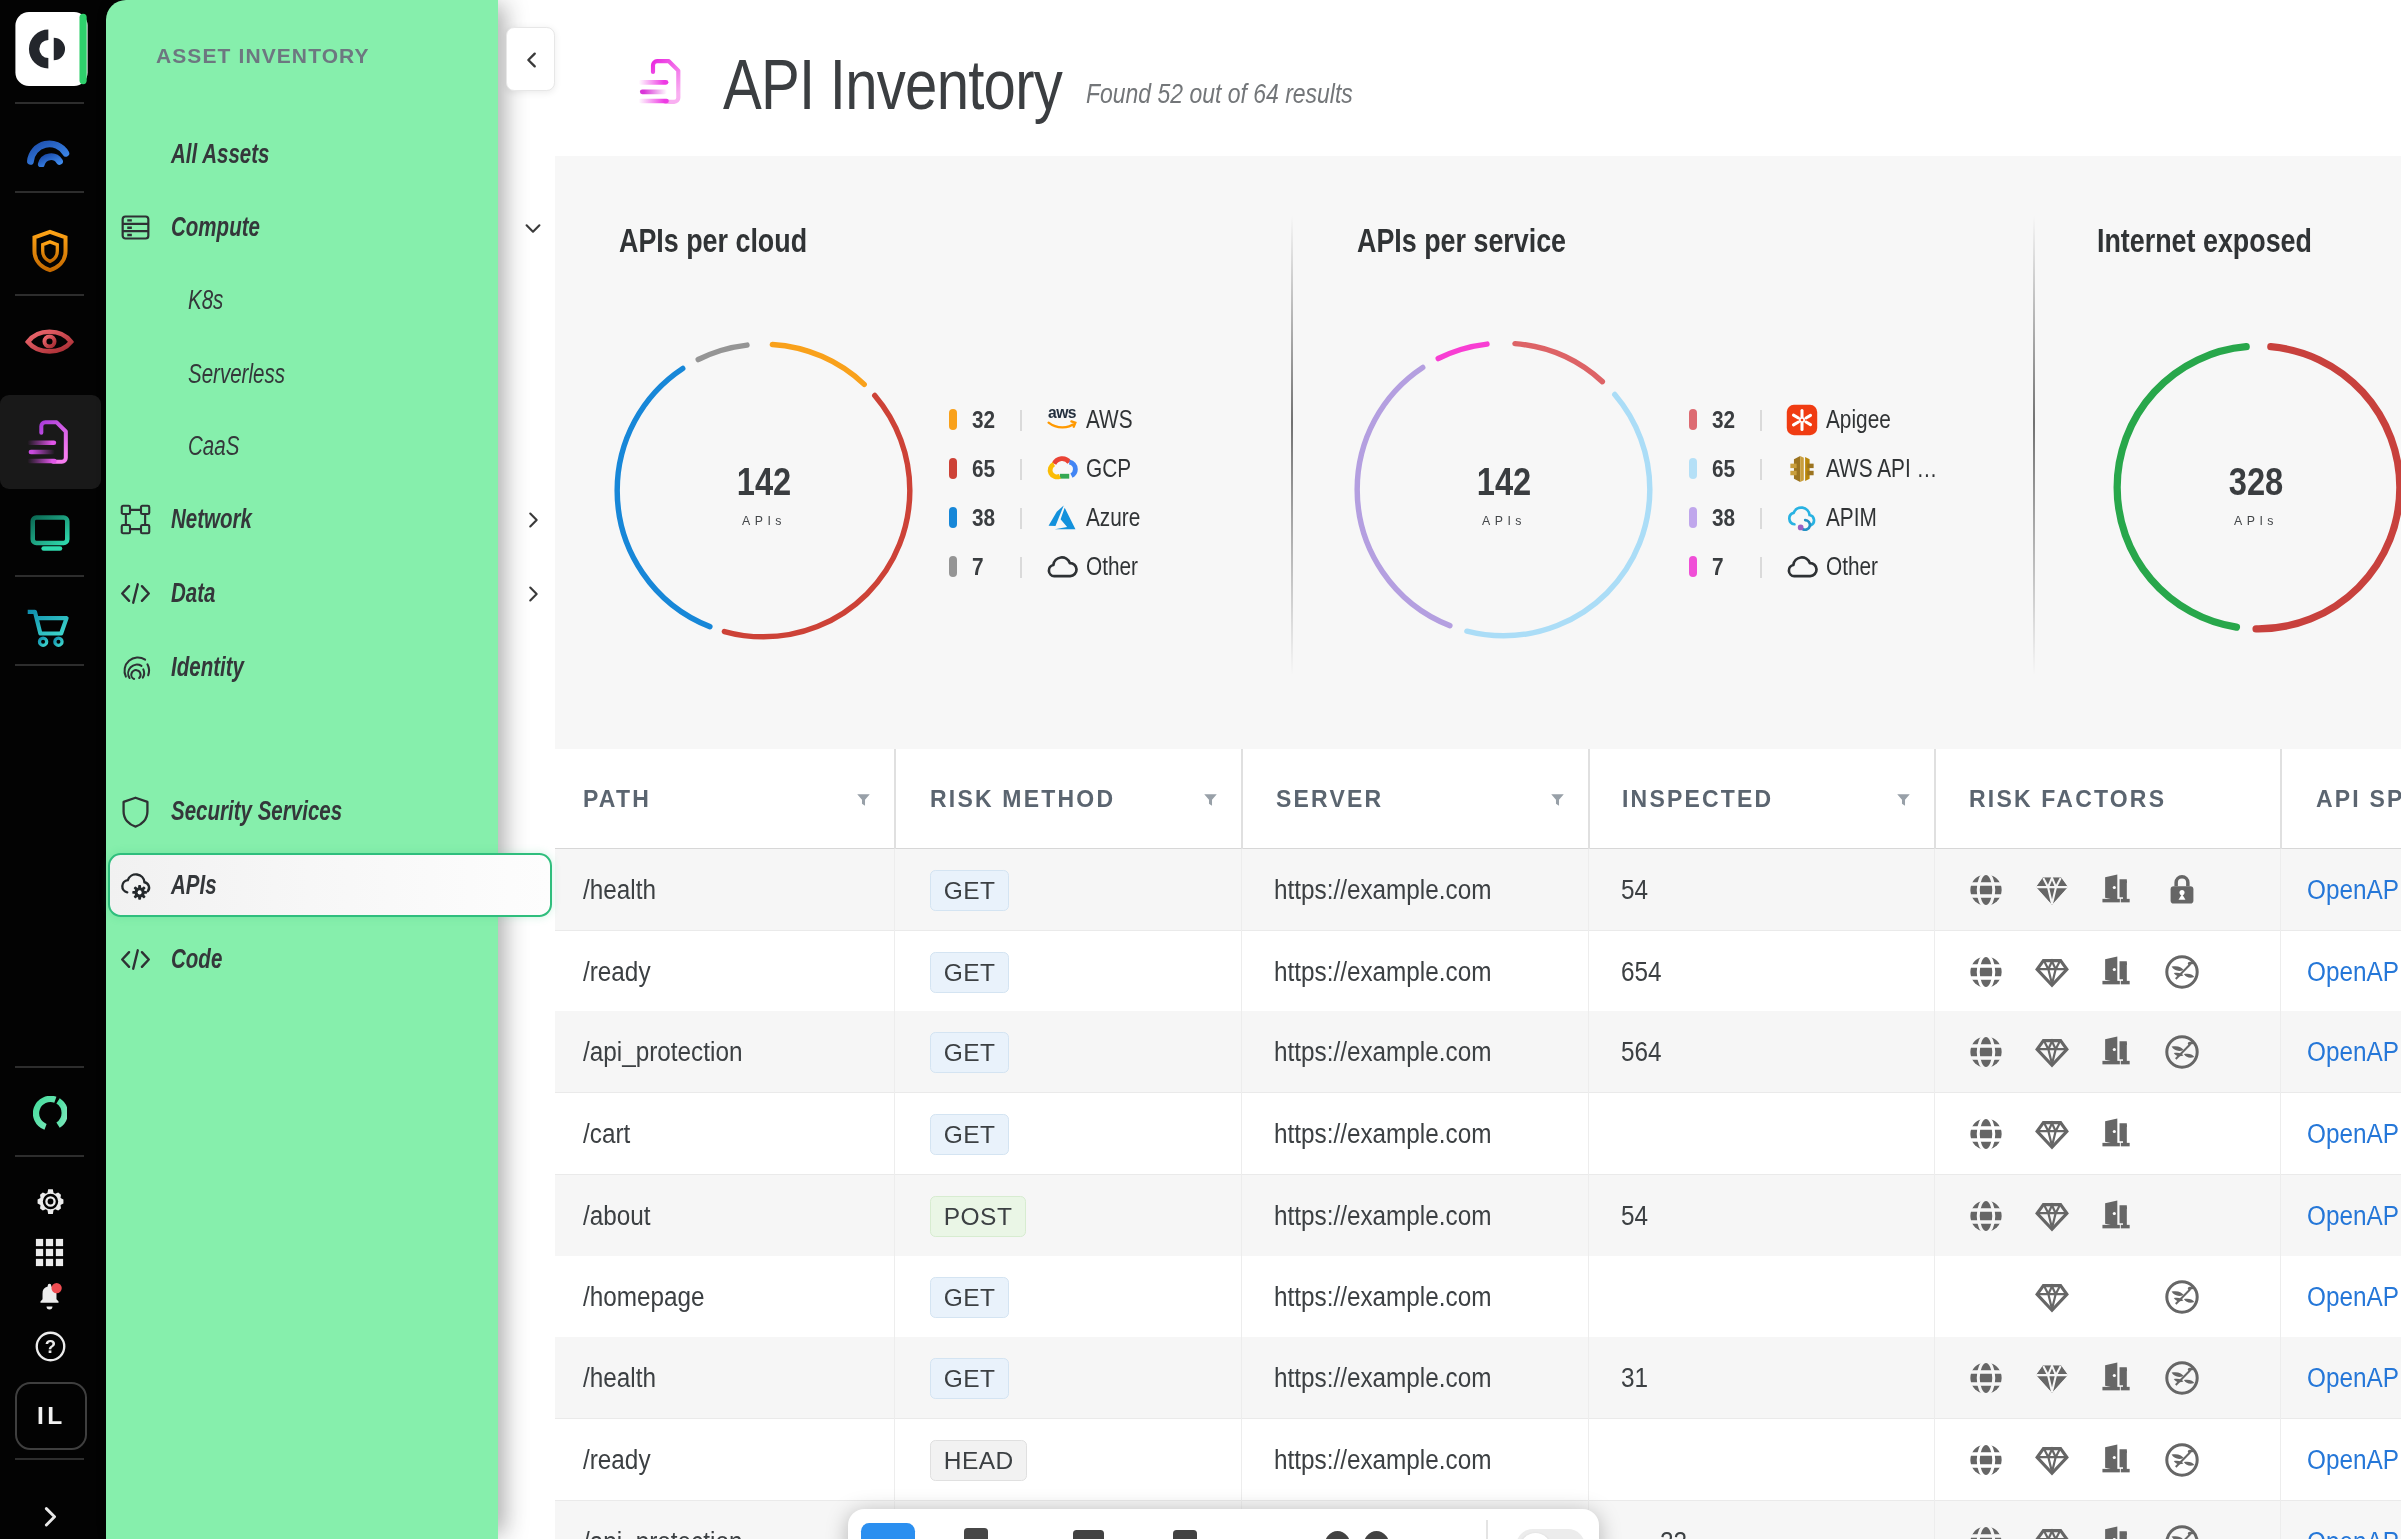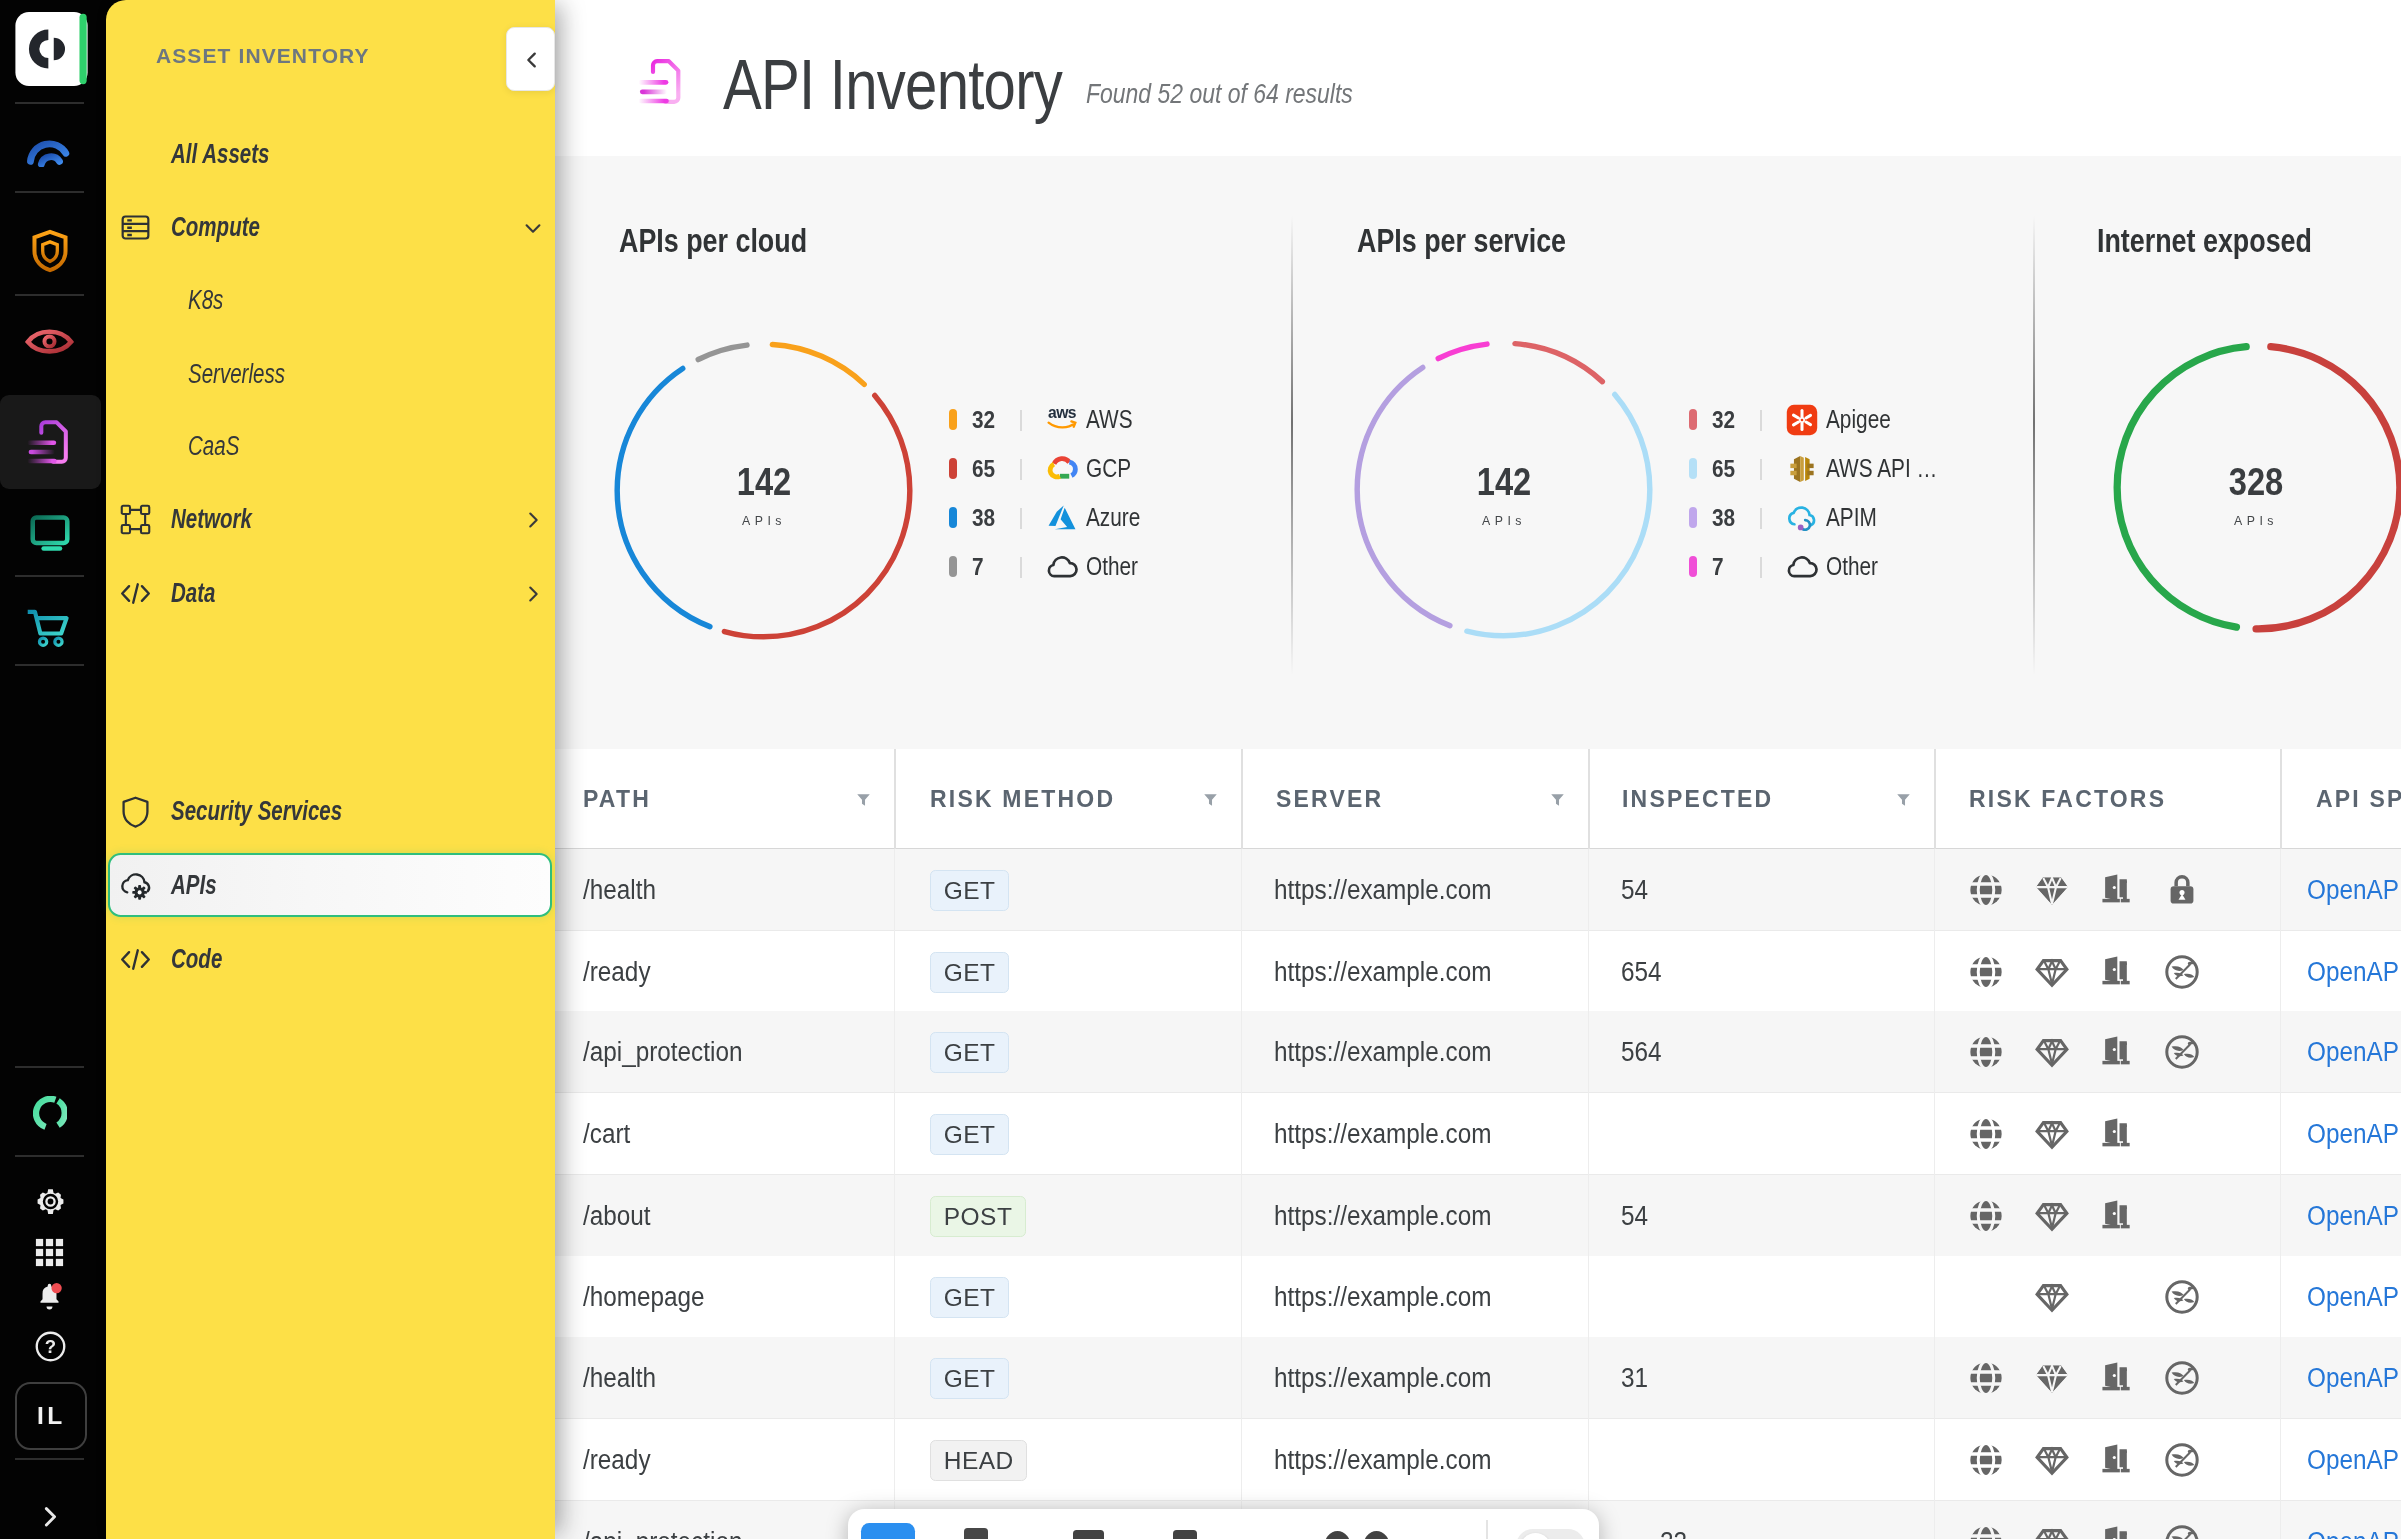--- a/index.html
+++ b/index.html
@@ -8,21 +8,21 @@
   body { position:relative; }
 
   
   #rail { left:0; top:0; width:106px; height:1539px; background:#030303; z-index:40; }
   .railsep { position:absolute; left:15.4px; width:69px; height:1.8px; background:#2d2d2d; }
   .railico { position:absolute; }
   #railsel { position:absolute; left:0; top:395px; width:101px; height:94px; background:#191919; border-radius:9px; }
 
   
   #sbblack { left:100px; top:0; width:54px; height:73px; background:#030303; z-index:41; }
-  #sidebar { left:106px; top:0; width:449px; height:1539px; background:#fde047; z-index:42;
+  #sidebar { left:106px; top:0; width:392px; height:1539px; background:#86efac; z-index:42;
              border-top-left-radius:20px; box-shadow:11px 0 23.6px -5.4px rgba(30,30,30,.38); }
   #sbtitle { position:absolute; left:50px; top:44px; font-size:21px; font-weight:700; letter-spacing:1.1px; color:#6d7780; }
   #collapse { position:absolute; left:400px; top:27px; width:49px; height:64px; background:#fff; border:1.8px solid #e7e7e7;
               border-radius:8.2px; box-shadow:0 1.8px 7.3px rgba(0,0,0,.08); }
   .nav { position:absolute; left:0; width:449px; height:73px; display:flex; align-items:center; font-style:italic; font-size:27px; color:#34373a; }
   .nav .ic { position:absolute; left:12.7px; width:33px; height:33px; }
   .nav .lb { position:absolute; left:65px; transform:scaleX(.76); transform-origin:left center; white-space:nowrap; }
   .nav .lb2 { position:absolute; left:82px; transform:scaleX(.76); transform-origin:left center; white-space:nowrap; }
   .nav .chev { position:absolute; left:416px; width:22px; height:22px; }
   .nb { font-weight:700; }
@@ -747,20 +747,32 @@
           <path d="M25 10 L32.5 18 L25 26"></path>
           <path d="M20.5 8 L15.5 28"></path>
         </g>
       </svg>
     <span class="lb nb">Data</span>
     <svg class="chev" viewBox="0 0 24 24">
         <path d="M9 5 L16 12 L9 19" fill="none" stroke="#3a3a3a" stroke-width="2.3" stroke-linecap="round" stroke-linejoin="round"></path>
       </svg>
   </div>
 
+  <div class="nav" style="top:631px;">
+    <svg class="ic" viewBox="0 0 36 36">
+        <g fill="none" stroke="#2e3134" stroke-width="2.2" stroke-linecap="round">
+      <path d="M7.5 28 a14.5 14.5 0 0 1 21-18.5"></path>
+      <path d="M31 14.5 a14.5 14.5 0 0 1 .8 12"></path>
+      <path d="M11.5 29.5 a9.5 9.5 0 0 1 13-13.2"></path>
+      <path d="M26.5 20 a9.5 9.5 0 0 1 -.5 9"></path>
+      <path d="M16.5 30.5 a5 5 0 0 1 3-9.5 a5 5 0 0 1 2.5 8.5"></path>
+        </g>
+      </svg>
+    <span class="lb nb">Identity</span>
+  </div>
 
 
   <div class="nav" style="top:775px;">
     <svg class="ic" viewBox="0 0 36 36">
         <path d="M18 3 L31 7.5 V18 C31 26.5 25 32.5 18 34.5 C11 32.5 5 26.5 5 18 V7.5 Z" fill="none" stroke="#2e3134" stroke-width="2.5" stroke-linejoin="round"></path>
       </svg>
     <span class="lb nb">Security Services</span>
   </div>
 
   <div id="apibox"></div>

